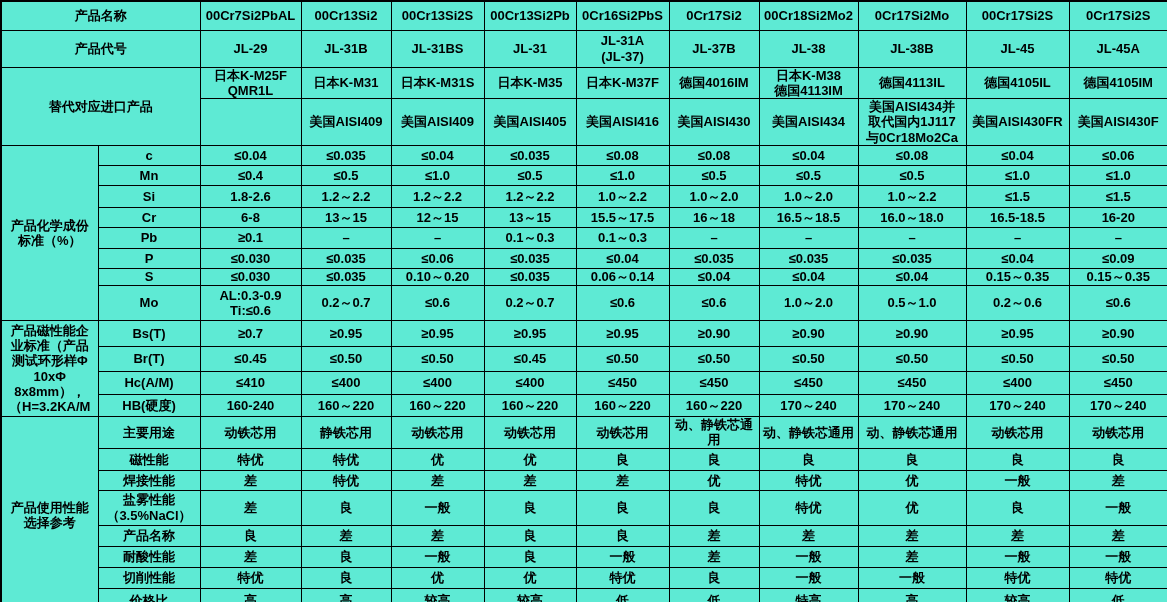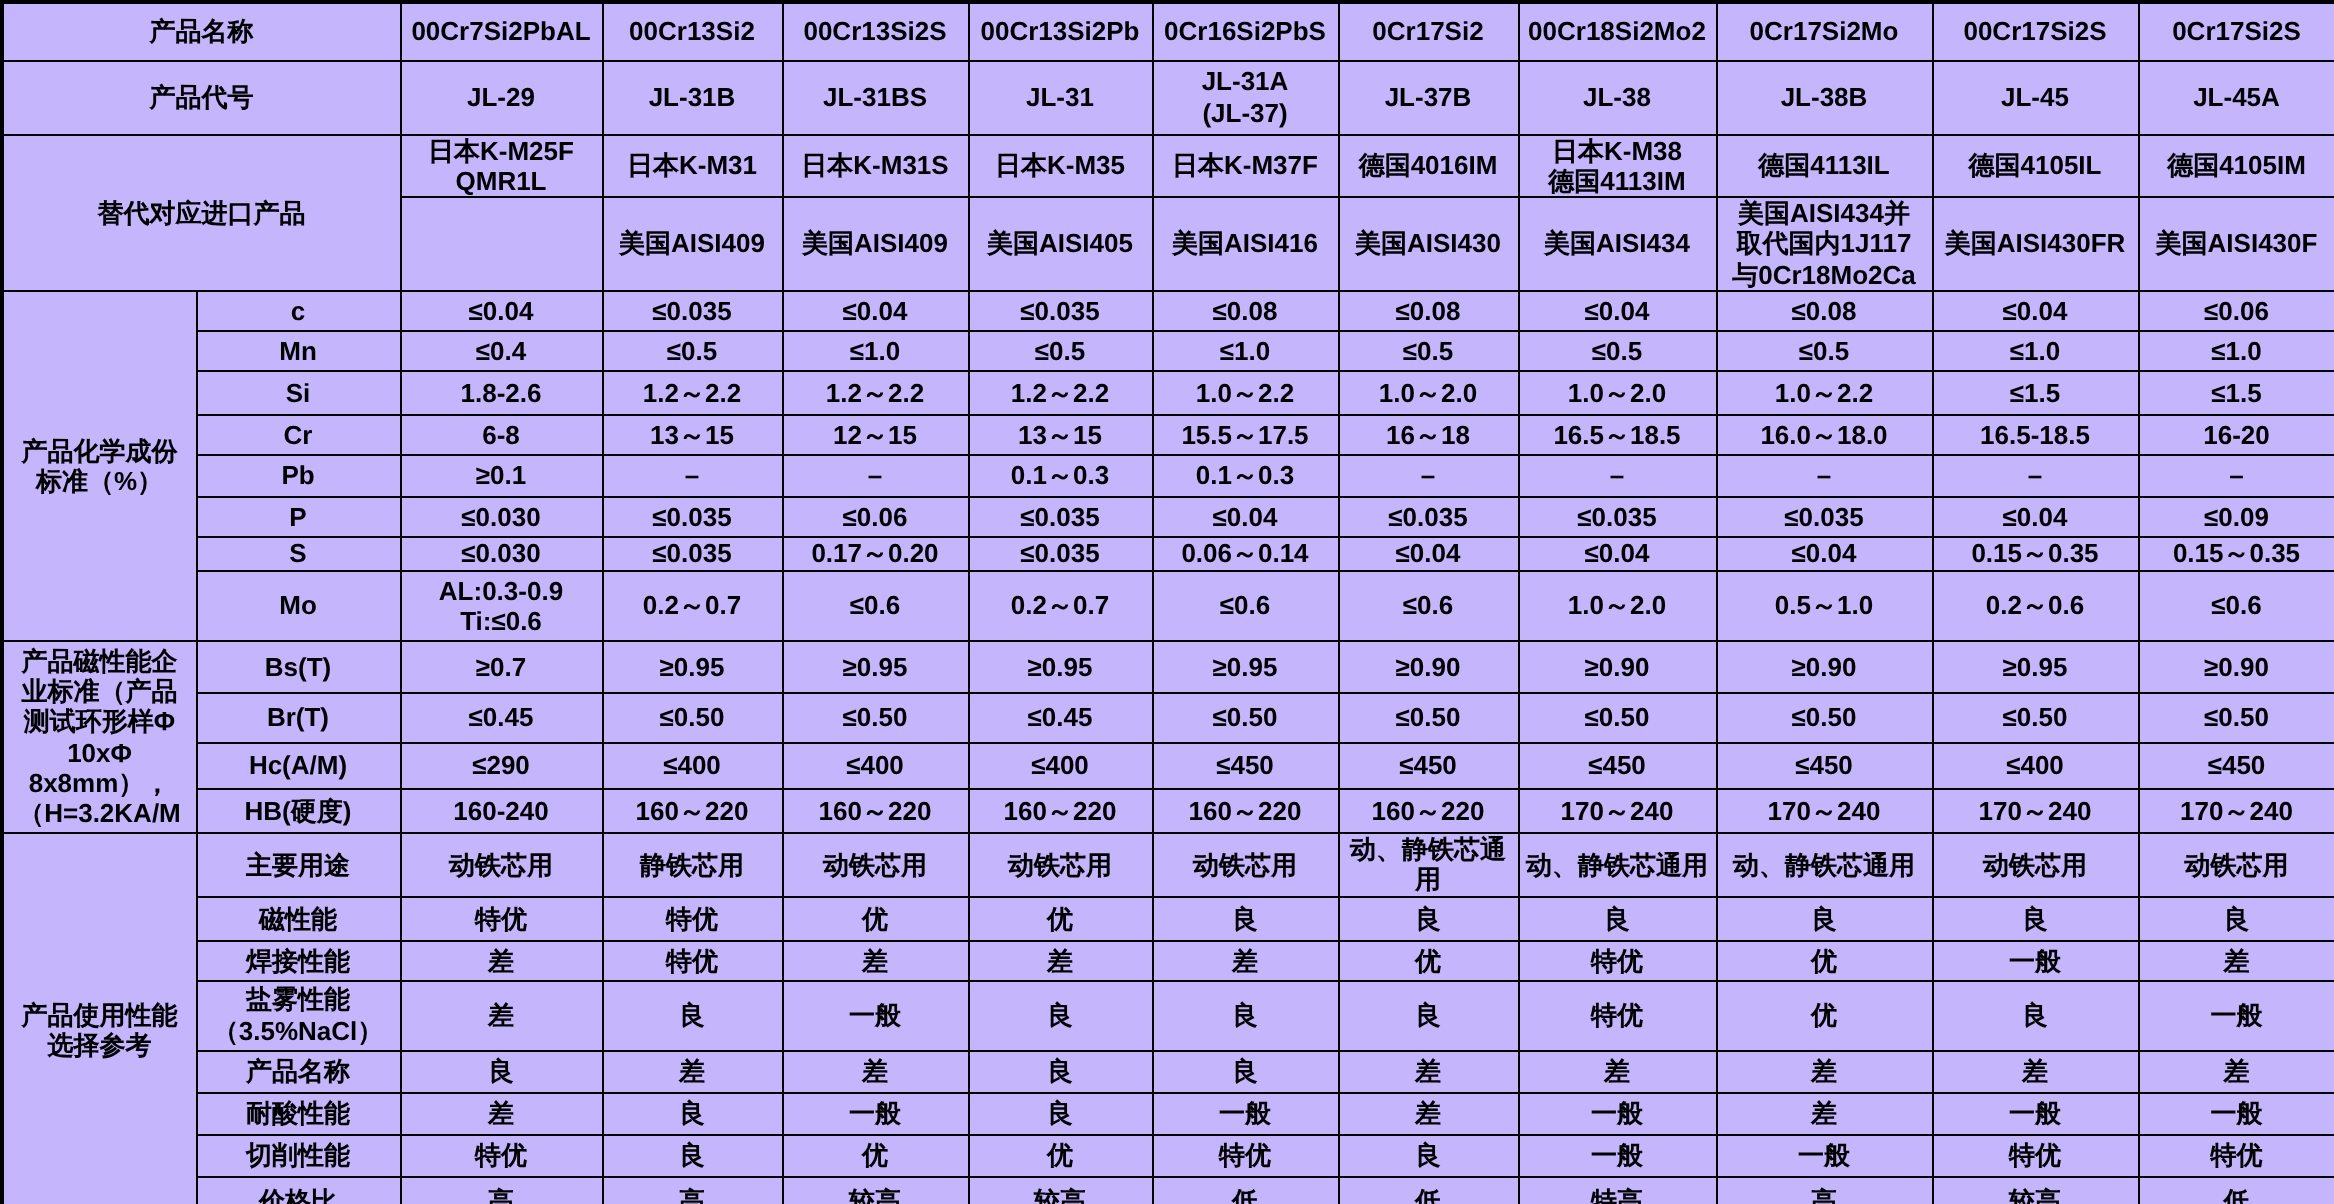--- a/index.html
+++ b/index.html
@@ -1,16 +1,16 @@
 <!DOCTYPE html>
 <html><head>
 <meta charset="utf-8">
 <style>
   html,body{margin:0;padding:0;background:#fff;}
-  .wrap{width:1167px;height:602px;background:#c4b5fd;}
+  .wrap{width:1167px;height:602px;background:#5eead4;}
   table{border-collapse:collapse;table-layout:fixed;width:1167px;height:602px;
         font-family:"Liberation Sans",sans-serif;font-weight:bold;color:#000;
         border:2px solid #000;}
   td{border:1px solid #000;text-align:center;vertical-align:middle;
      padding:0 2px;font-size:13px;line-height:1.18;white-space:pre-line;
      overflow:hidden;}
   td.lbl{font-size:13px;}
 </style>
 </head>
 <body>
@@ -170,21 +170,21 @@
   <td>≤0.035</td>
   <td>≤0.035</td>
   <td>≤0.035</td>
   <td>≤0.04</td>
   <td>≤0.09</td>
 </tr>
 <tr style="height:17px">
   <td class="lbl">S</td>
   <td>≤0.030</td>
   <td>≤0.035</td>
-  <td>0.17～0.20</td>
+  <td>0.10～0.20</td>
   <td>≤0.035</td>
   <td>0.06～0.14</td>
   <td>≤0.04</td>
   <td>≤0.04</td>
   <td>≤0.04</td>
   <td>0.15～0.35</td>
   <td>0.15～0.35</td>
 </tr>
 <tr style="height:35px">
   <td class="lbl">Mo</td>
@@ -228,21 +228,21 @@
   <td>≤0.45</td>
   <td>≤0.50</td>
   <td>≤0.50</td>
   <td>≤0.50</td>
   <td>≤0.50</td>
   <td>≤0.50</td>
   <td>≤0.50</td>
 </tr>
 <tr style="height:23px">
   <td class="lbl">Hc(A/M)</td>
-  <td>≤290</td>
+  <td>≤410</td>
   <td>≤400</td>
   <td>≤400</td>
   <td>≤400</td>
   <td>≤450</td>
   <td>≤450</td>
   <td>≤450</td>
   <td>≤450</td>
   <td>≤400</td>
   <td>≤450</td>
 </tr>

